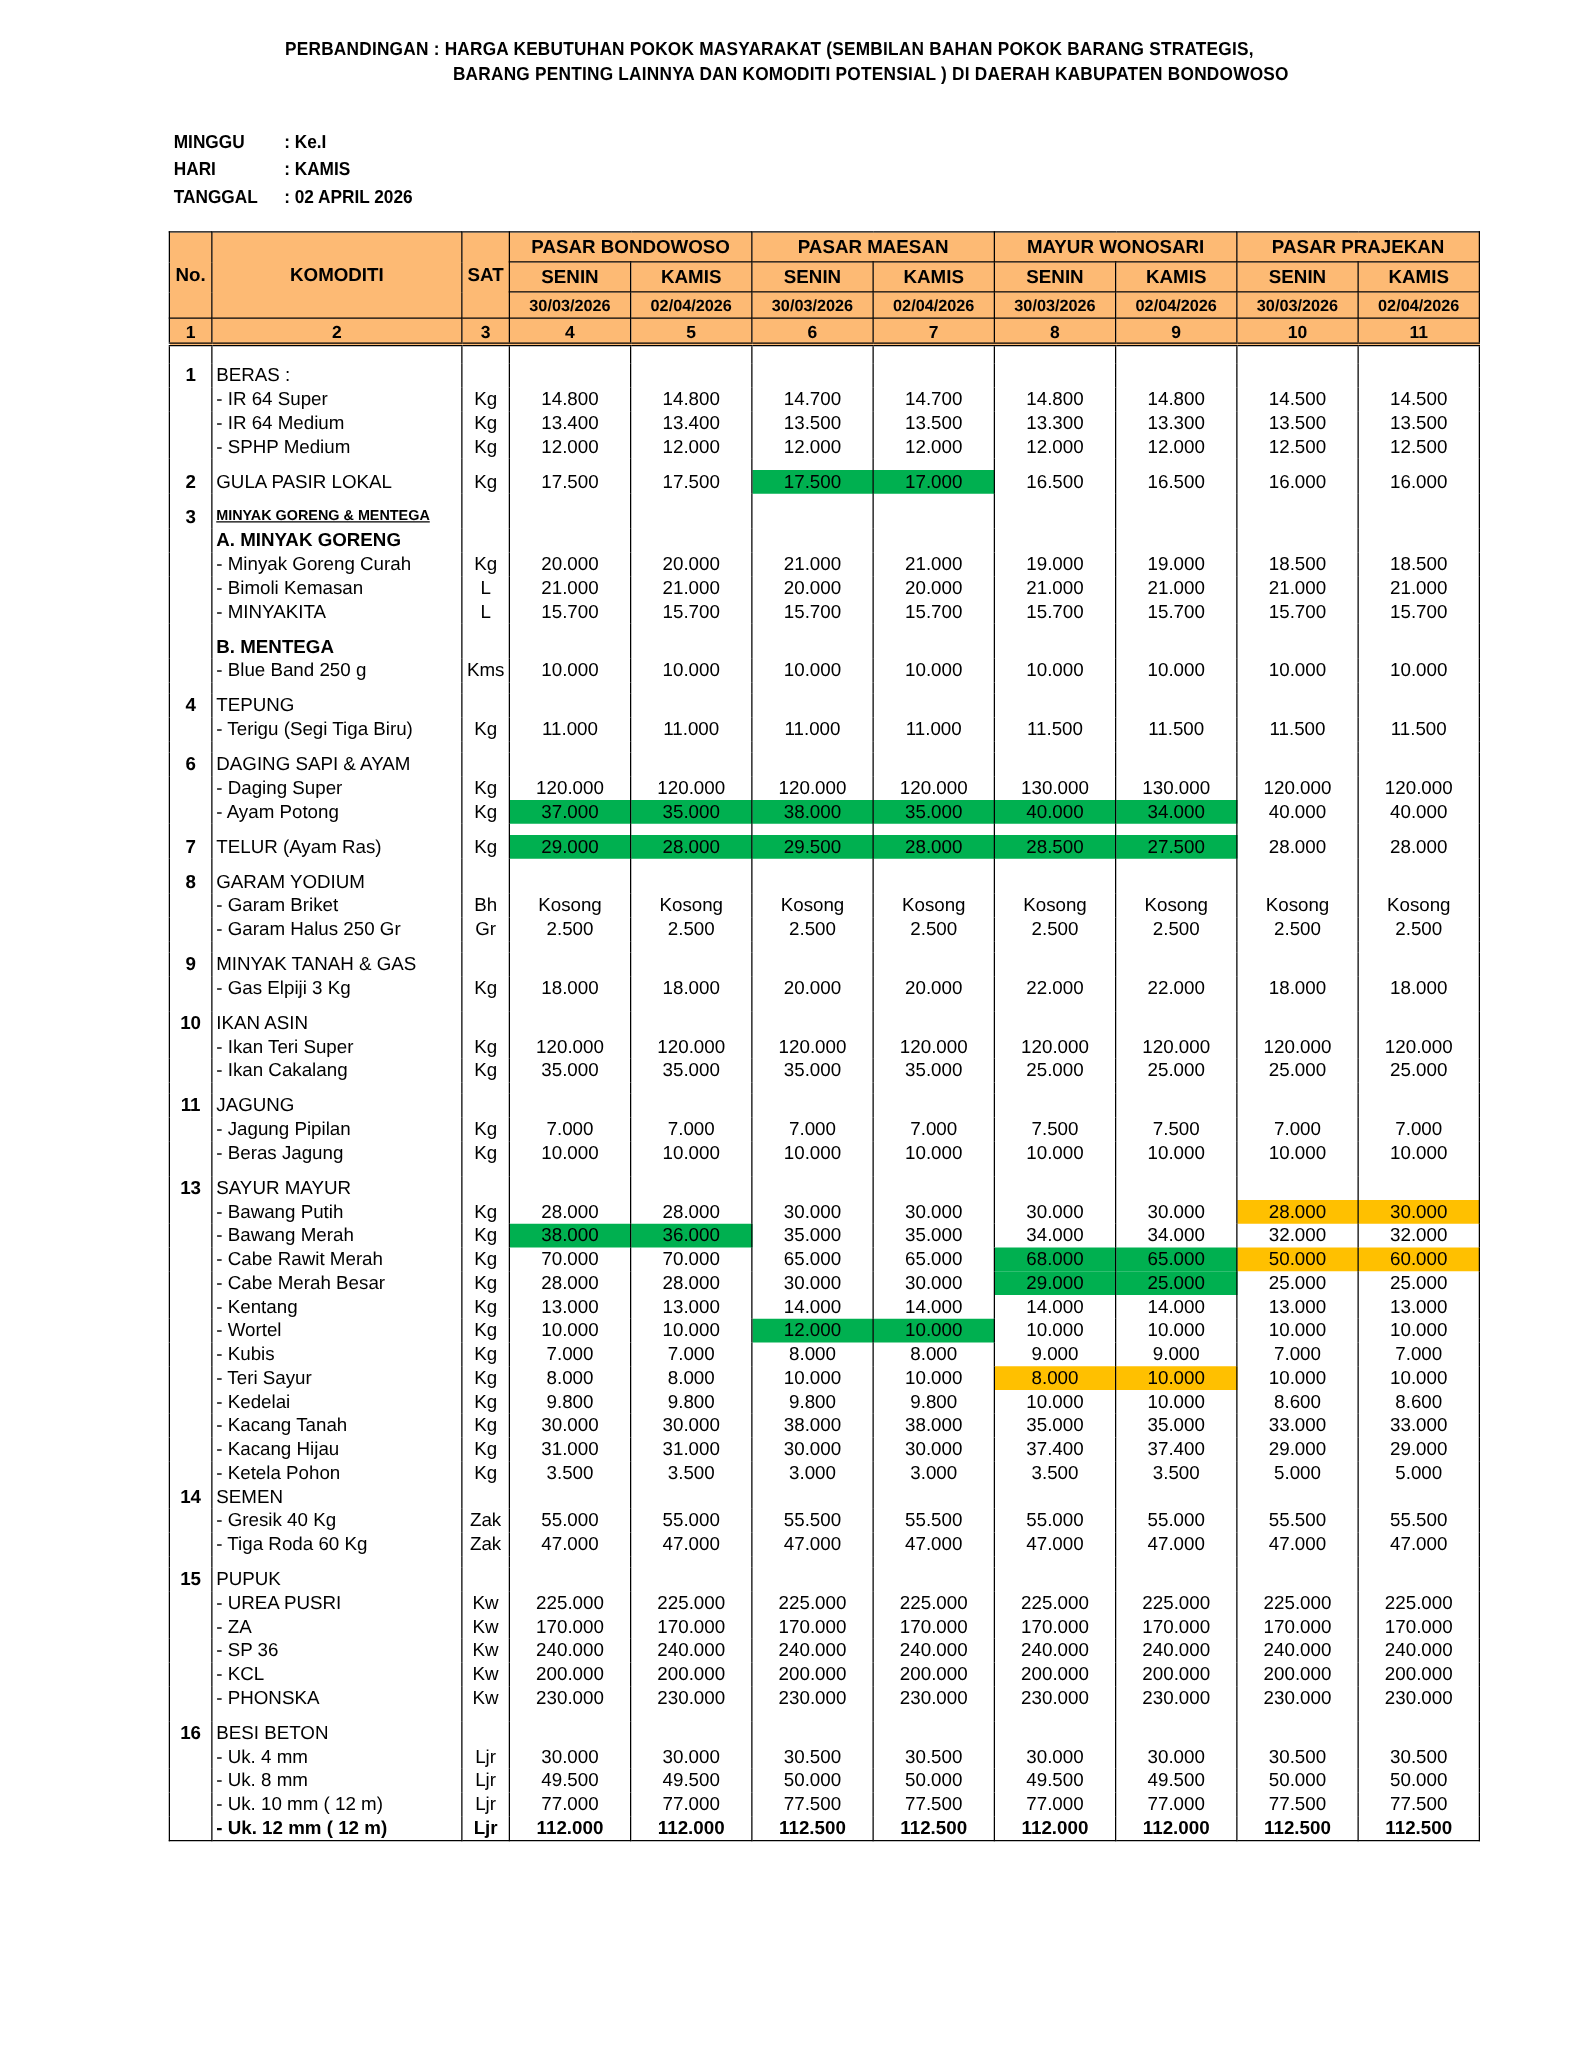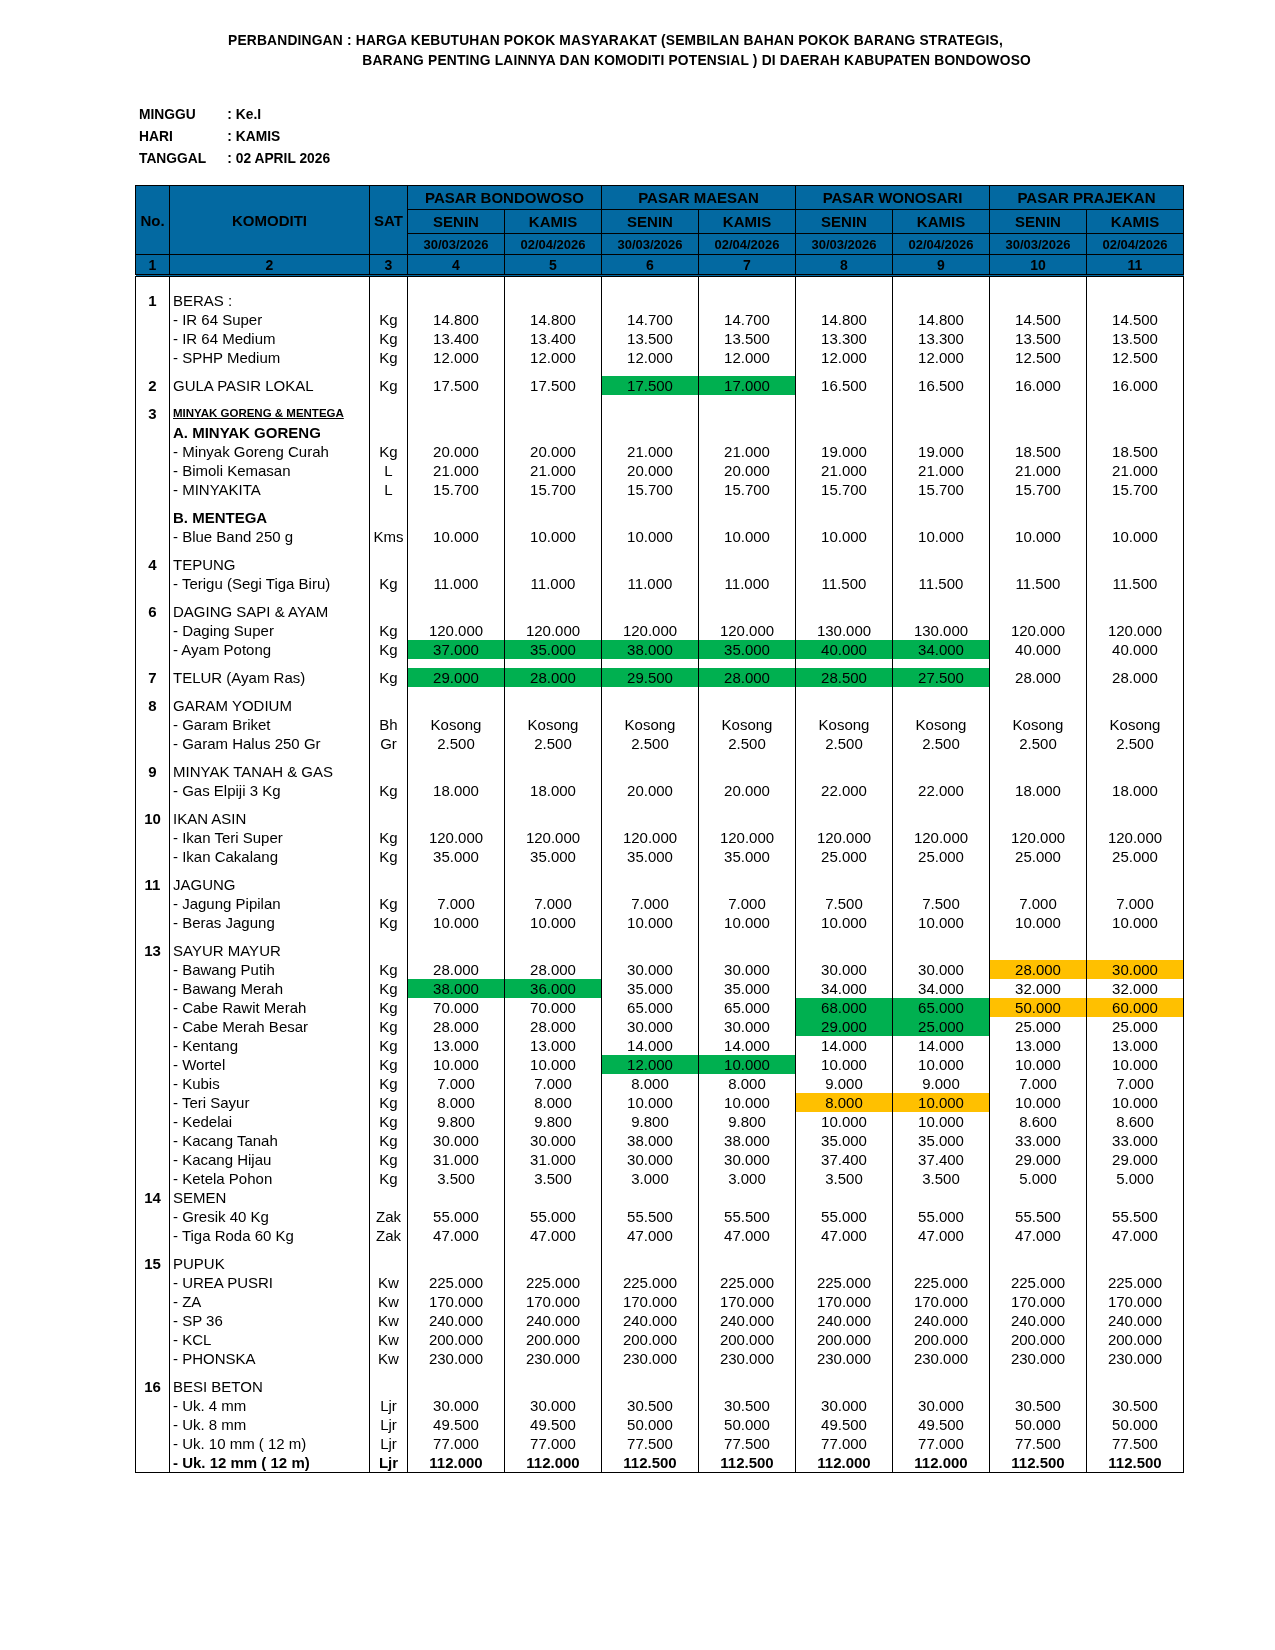--- a/index.html
+++ b/index.html
@@ -8,21 +8,21 @@
   .title .l1 { display:block; line-height:20px; }
   .title .l2 { display:block; line-height:20px; padding-left:146px; }
   .meta { position:absolute; left:139px; top:103px; font-family:"Liberation Sans", sans-serif; font-weight:bold; font-size:15px; transform:scaleX(0.92); transform-origin:left top; }
   .meta .row { height:22px; line-height:22px; white-space:nowrap; }
   .meta .k { display:inline-block; width:96px; }
   table.grid { position:absolute; left:135px; top:185px; border-collapse:collapse; font-family:"Liberation Sans", sans-serif; table-layout:fixed; }
   table.grid col.c-no { width:34px; }
   table.grid col.c-kom { width:200px; }
   table.grid col.c-sat { width:38px; }
   table.grid col.c-val { width:97px; }
-  .grid th { background:#0369a1; border:1.5px solid #000; font-weight:bold; font-size:15px; padding:0; height:23px; text-align:center; }
+  .grid th { background:#fdba74; border:1.5px solid #000; font-weight:bold; font-size:15px; padding:0; height:23px; text-align:center; }
   .grid th.date { font-size:13px; height:20px; }
   .grid th.idx { height:19px; font-size:14px; border-bottom:3px double #000; }
   .grid td { border-left:1.5px solid #000; border-right:1.5px solid #000; padding:0; font-size:15px; height:19px; line-height:19px; white-space:nowrap; }
   .grid tr.last td { border-bottom:1.5px solid #000;font-weight:bold; }
   .grid td.no { text-align:center; font-weight:bold; vertical-align:top; }
   .grid td.kom { padding-left:3px; }
   .grid td.sat { text-align:center;margin-top:17px; }
   .grid td.v { text-align:center; }
   .grid tr.cat td.kom { font-weight:normal; font-size:15px; }
   .grid tr.cat-small td.kom { font-weight:bold; font-size:11.5px;text-decoration:underline; }
@@ -60,21 +60,21 @@
       <col class="c-val">
       <col class="c-val">
   </colgroup>
   <thead>
     <tr>
       <th rowspan="3">No.</th>
       <th rowspan="3">KOMODITI</th>
       <th rowspan="3">SAT</th>
       <th colspan="2">PASAR BONDOWOSO</th>
       <th colspan="2">PASAR MAESAN</th>
-      <th colspan="2">PASAR WONOSARI</th>
+      <th colspan="2">MAYUR WONOSARI</th>
       <th colspan="2">PASAR PRAJEKAN</th>
     </tr>
     <tr>
       <th>SENIN</th>
       <th>KAMIS</th>
       <th>SENIN</th>
       <th>KAMIS</th>
       <th>SENIN</th>
       <th>KAMIS</th>
       <th>SENIN</th>

